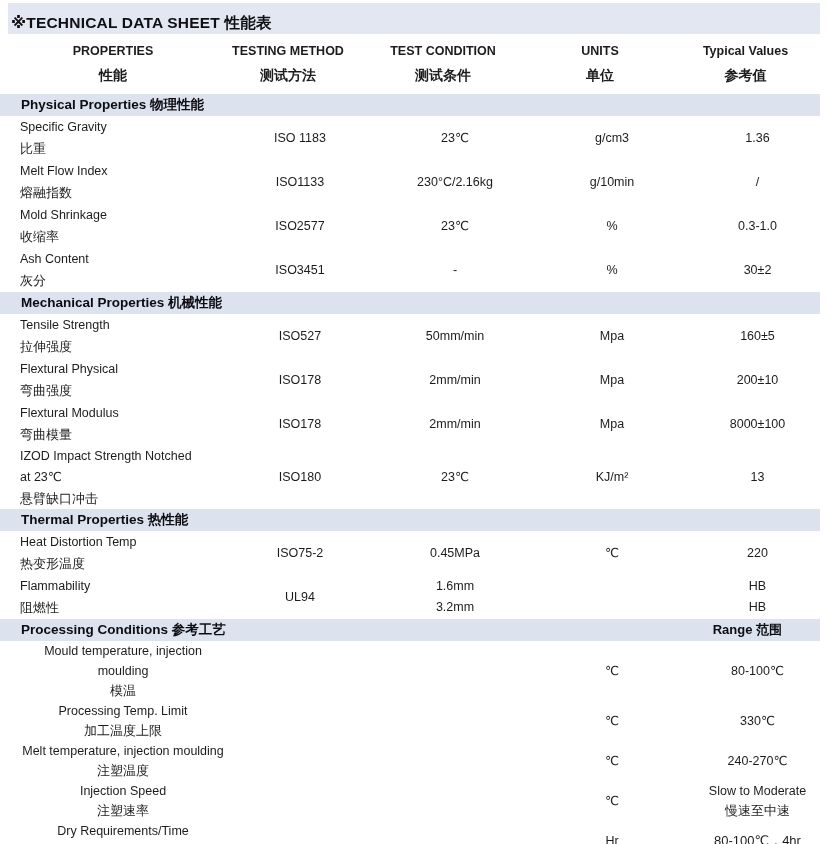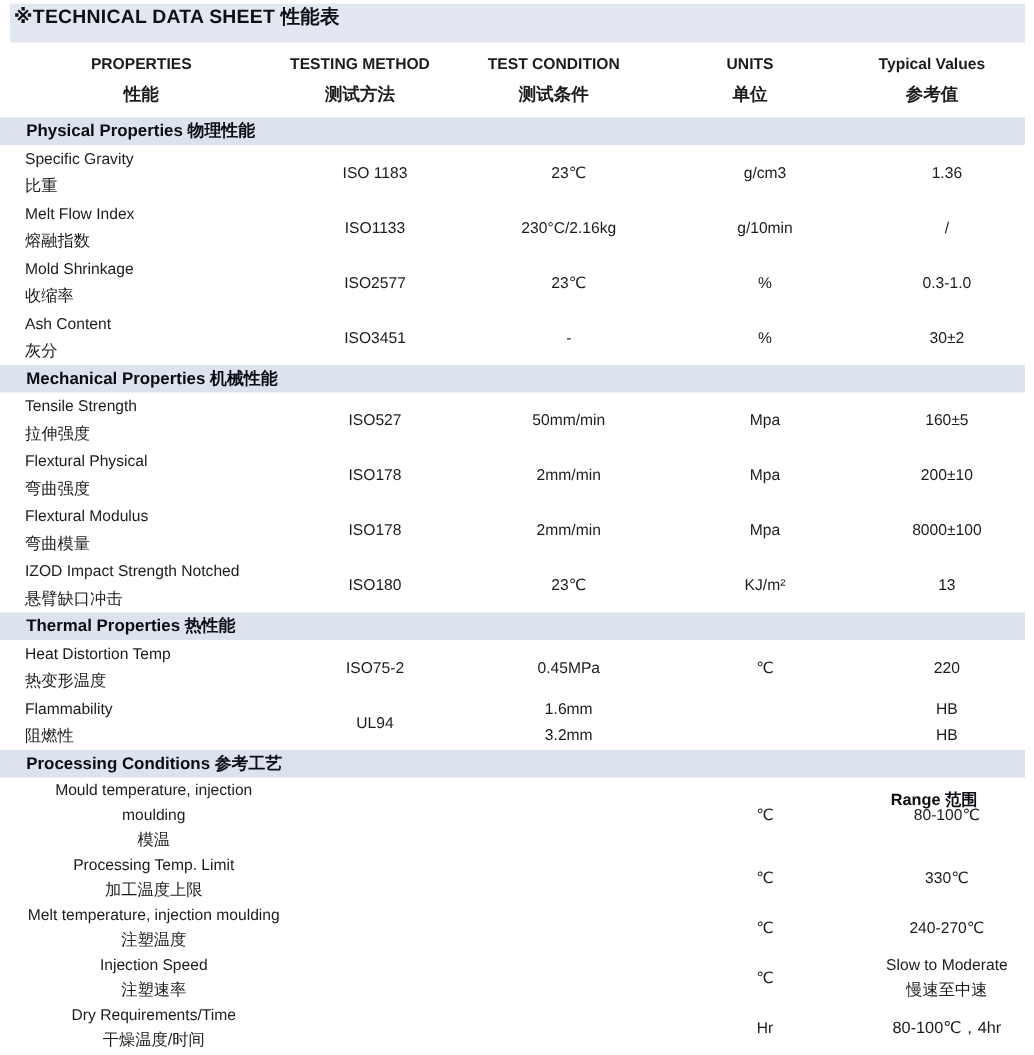--- a/index.html
+++ b/index.html
@@ -8,21 +8,21 @@
     background: #ffffff;
     overflow: hidden;
     font-family: "Liberation Sans", "DejaVu Sans", sans-serif;
     color: #1c1c1c;
   }
   .sheet { width: 827px; height: 844px; overflow: hidden; }
 
   .title-bar {
     margin: 3px 7px 0 8px;
     height: 31px;
-    display: flex; align-items: flex-start;
+    display: flex; align-items: flex-end;
     padding-left: 3px;
   }
   .title {
     font-size: 15.5px; font-weight: bold; color: #0f0f14;
     letter-spacing: 0.2px;
   }
 
   .col-headers {
     display: grid;
     grid-template-columns: 210px 140px 170px 144px 147px;
@@ -36,21 +36,21 @@
     position: relative;
     margin-right: 7px;
     height: 22px;
     display: flex; align-items: center;
     padding-left: 8px;
   }
   .section-title { font-size: 13.5px; font-weight: bold; color: #0c0c12; padding-left: 13px; }
   .range-label {
     position: absolute; right: 38px; top: 0;
     height: 22px; display: flex; align-items: center;
-    font-size: 13px; font-weight: bold; color: #0c0c12; margin-top: 29px;
+    font-size: 13px; font-weight: bold; color: #0c0c12;
   }
 
   .row {
     display: grid;
     grid-template-columns: 210px 140px 170px 144px 147px;
     padding-left: 20px;
     align-items: center;
     min-height: 44px;
   }
   .row.proc { min-height: 40px; }
@@ -194,20 +194,21 @@
           <div class="line">2mm/min</div>
         </div>
         <div class="cell">Mpa</div>
         <div class="cell">
           <div class="line">8000±100</div>
         </div>
       </div>
       <div class="row">
         <div class="cell prop">
           <div class="line">IZOD Impact Strength Notched</div>
+          <div class="line">at 23℃</div>
           <div class="line zh">悬臂缺口冲击</div>
         </div>
         <div class="cell">ISO180</div>
         <div class="cell">
           <div class="line">23℃</div>
         </div>
         <div class="cell">KJ/m²</div>
         <div class="cell">
           <div class="line">13</div>
         </div>

